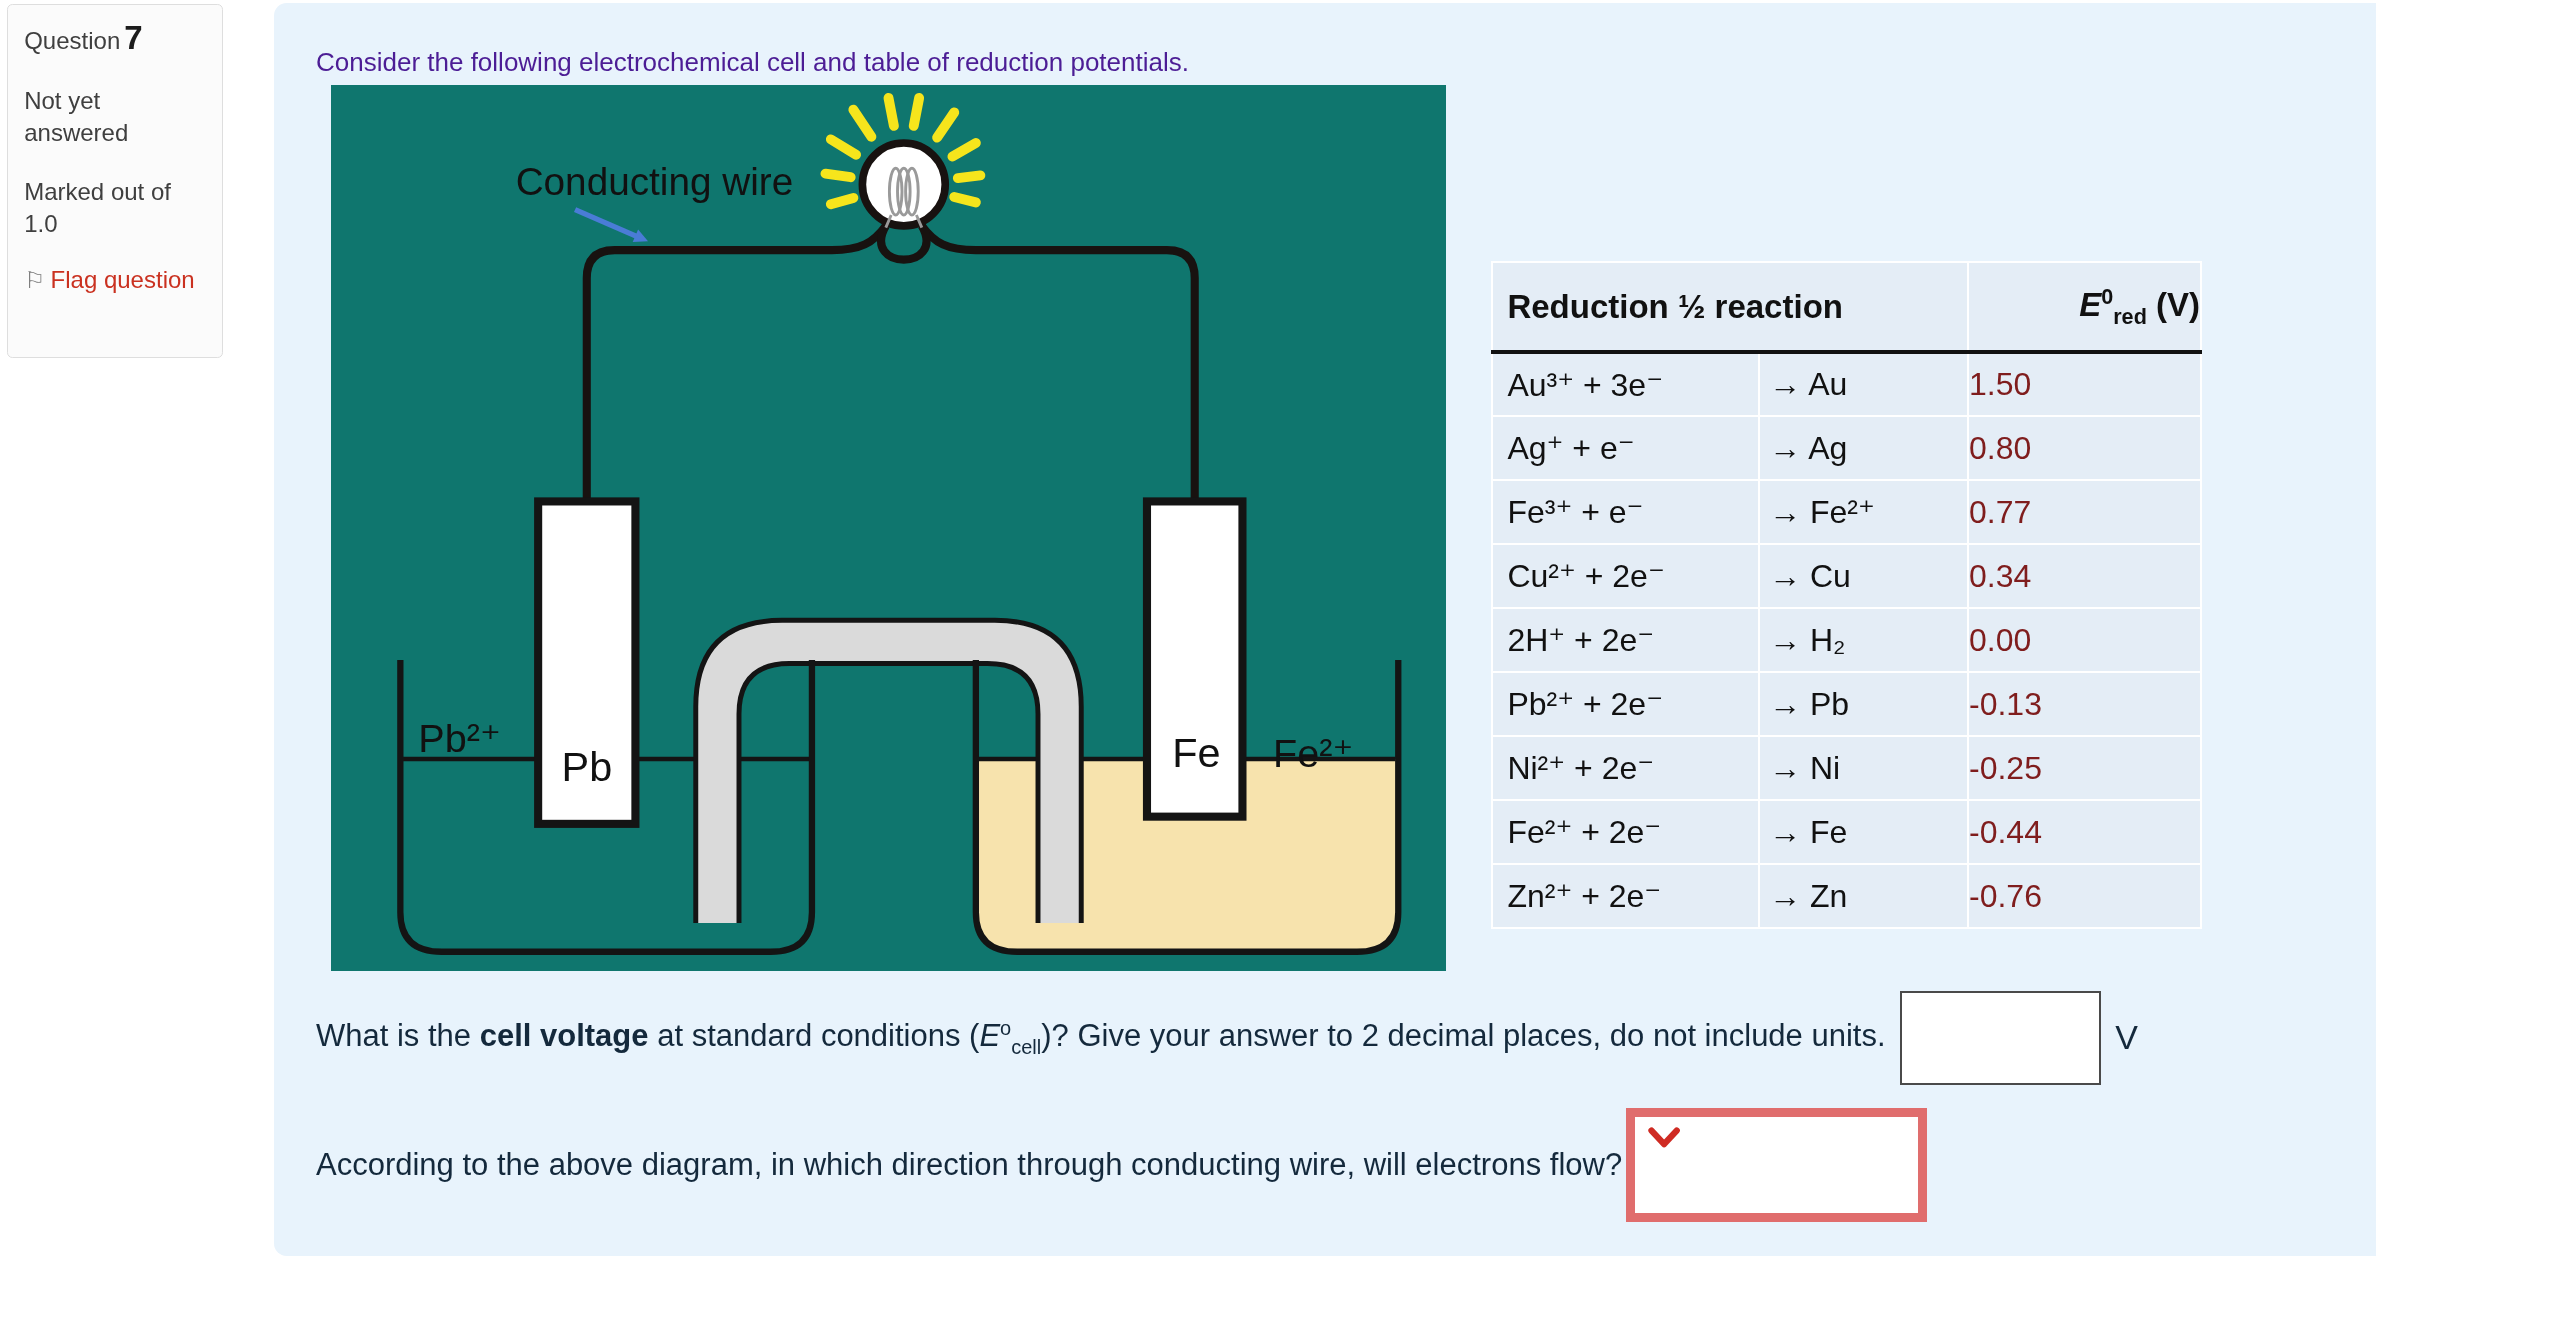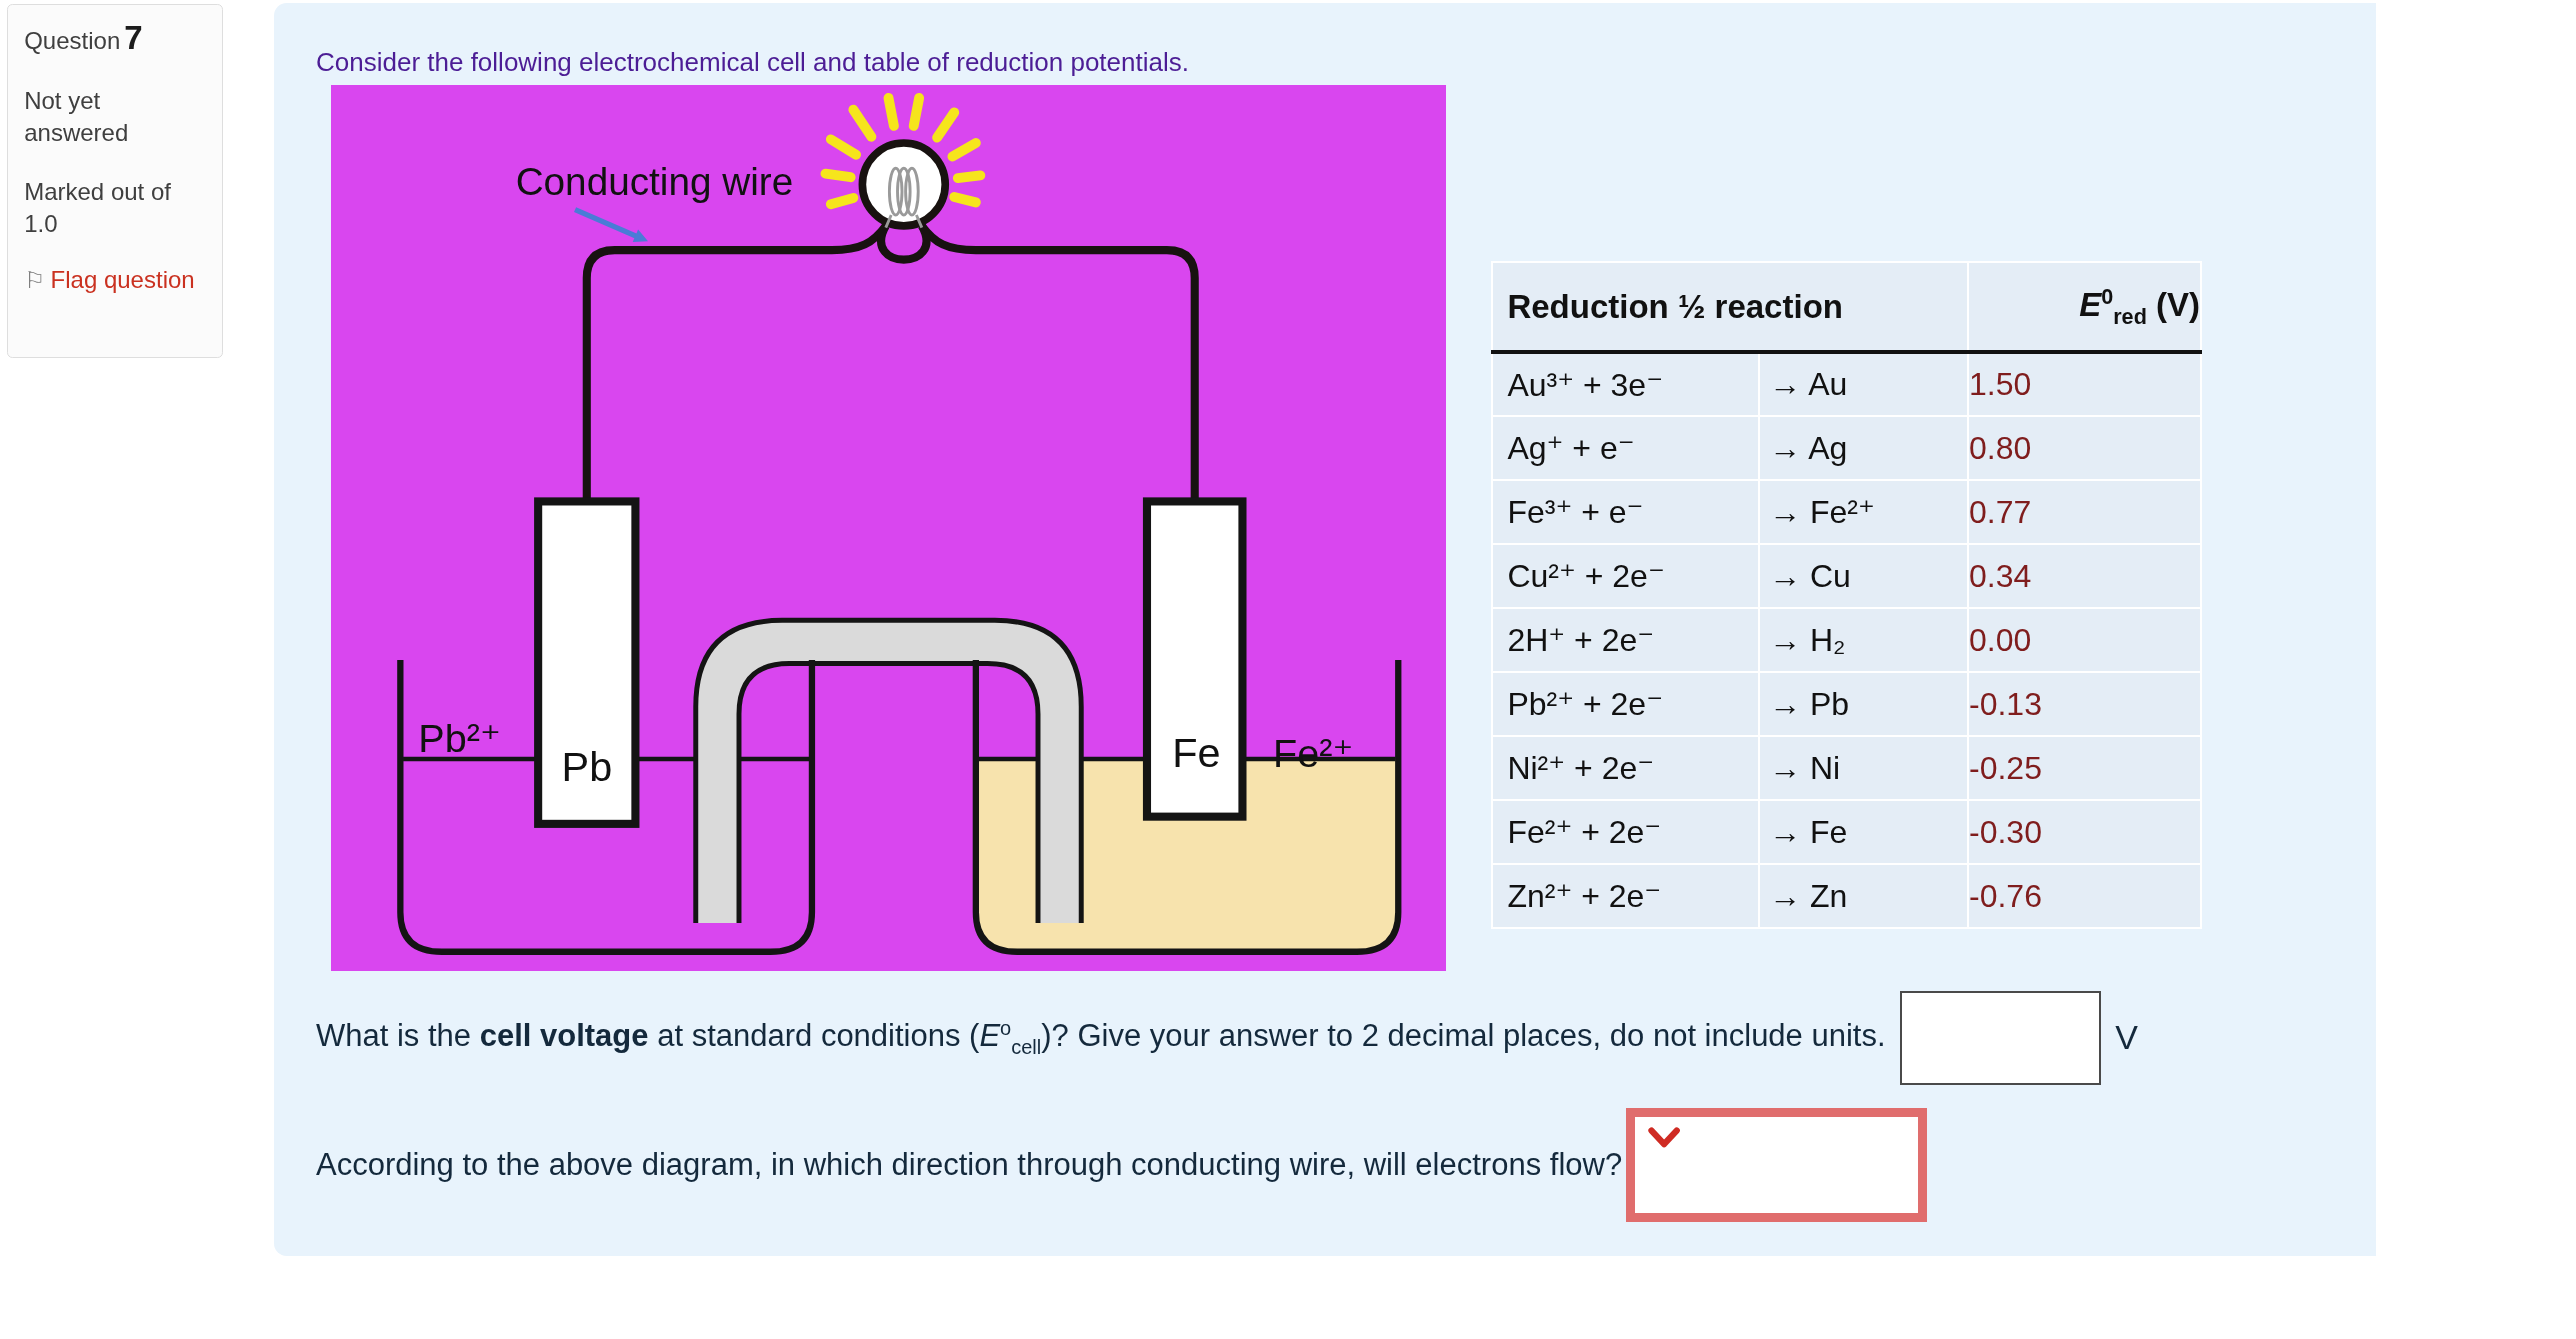--- a/index.html
+++ b/index.html
@@ -23,21 +23,21 @@
   .panel {
     position:absolute; left:274px; top:2.7px; width:2300px; height:1253px;
     background:#e8f3fc; border-radius:12.6px;
   }
   .intro {
     position:absolute; left:316px; top:47px;
     font-size:26px; color:#4c1d95;
   }
   .diagram-box {
     position:absolute; left:331px; top:85px; width:1115px; height:886px;
-    background:#d946ef;
+    background:#0f766e;
     text-align:right;
   }
 
   
   .pot-table {
     position:absolute; left:1491px; top:261px;
     border-collapse:collapse; background:#e4edf6;
     font-family:"Liberation Sans","DejaVu Sans",sans-serif;
   }
   .pot-table td, .pot-table th { border:2.7px solid #ffffff; background:#e4edf6; }
@@ -195,21 +195,21 @@
           <td class="val">-0.13</td>
         </tr>
     <tr>
           <td>Ni²⁺  +  2e⁻</td>
           <td class="prod">→ Ni</td>
           <td class="val">-0.25</td>
         </tr>
     <tr>
           <td>Fe²⁺  +  2e⁻</td>
           <td class="prod">→ Fe</td>
-          <td class="val">-0.30</td>
+          <td class="val">-0.44</td>
         </tr>
     <tr>
           <td>Zn²⁺  +  2e⁻</td>
           <td class="prod">→ Zn</td>
           <td class="val">-0.76</td>
         </tr>
   </tbody>
     </table>
 
   <div class="qrow q1">

